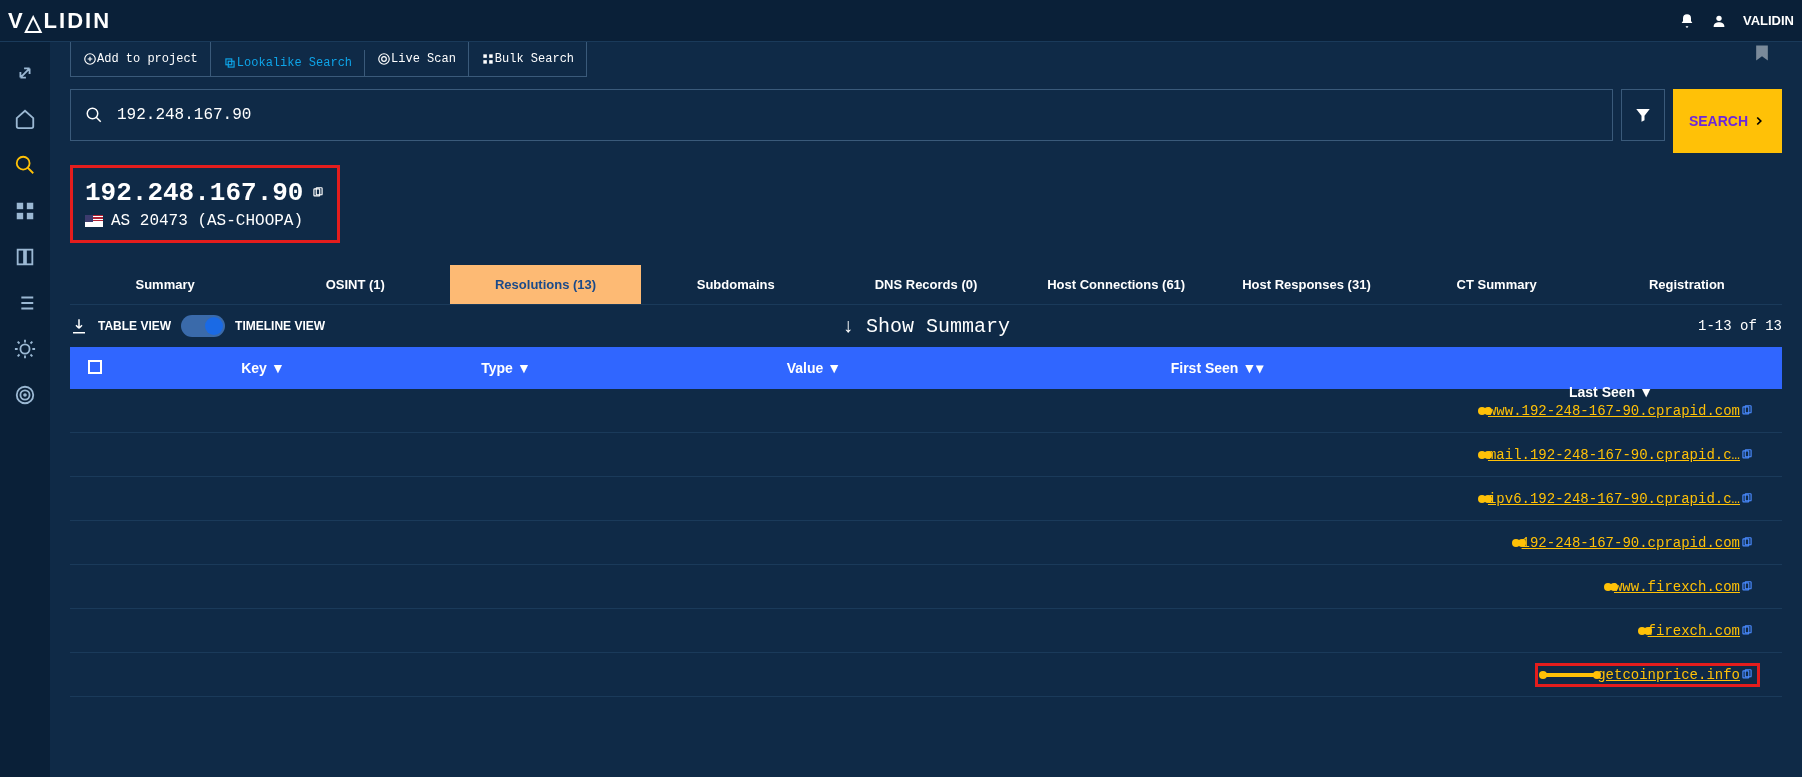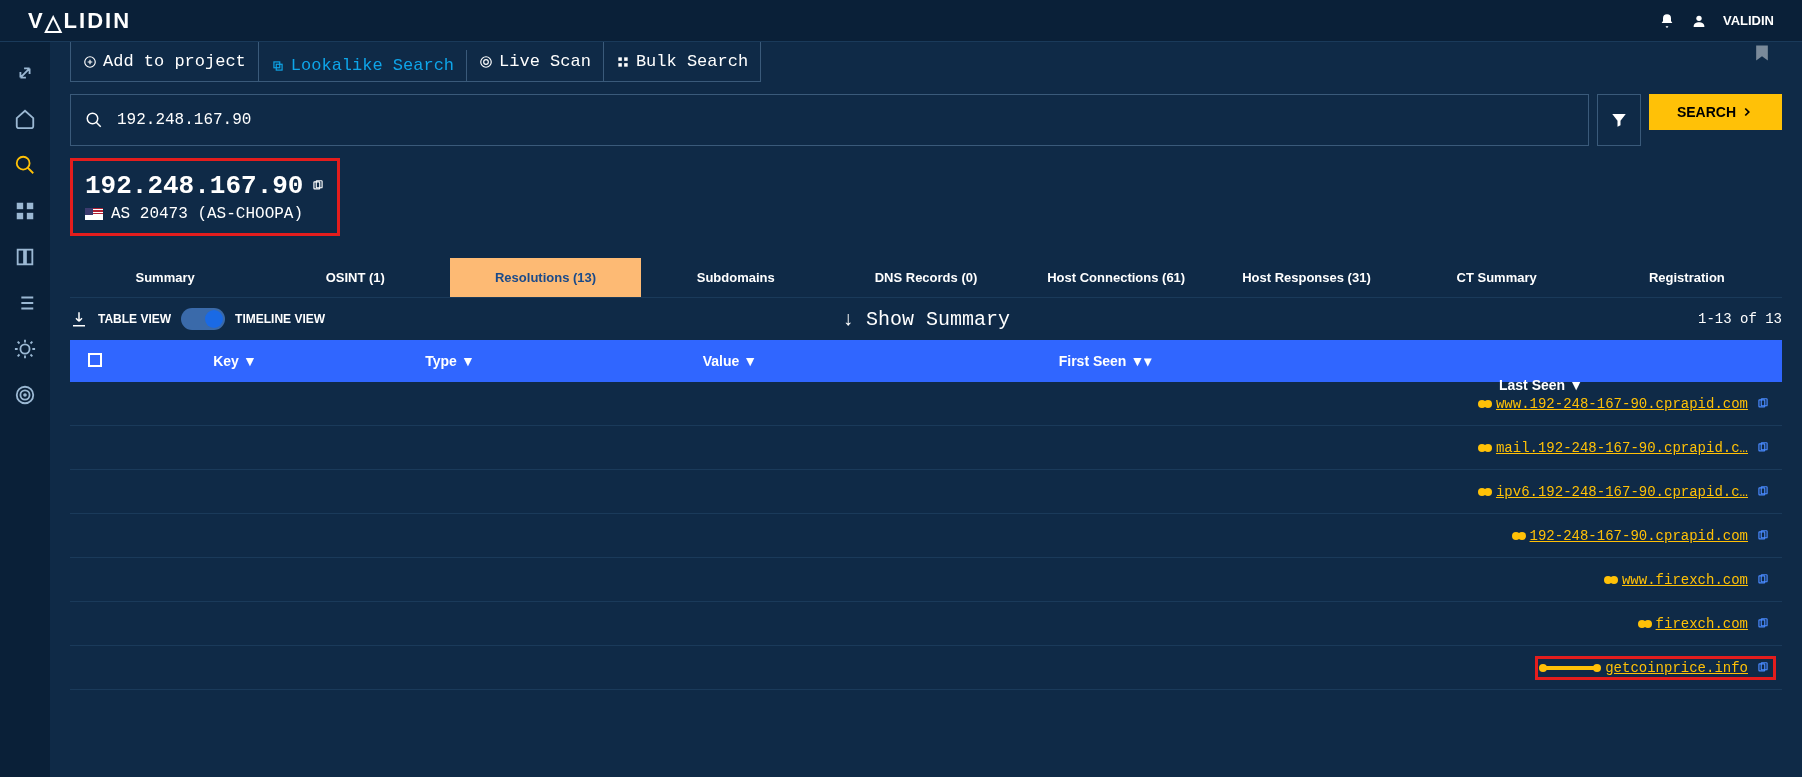--- a/index.html
+++ b/index.html
@@ -9,21 +9,21 @@
   color: #fff;
   width: 1802px;
   height: 777px;
   overflow: hidden;
 }
 .topbar {
   height: 42px;
   background: #0a2038;
   display: flex;
   align-items: center;
-  padding: 0 28px;
+  padding: 0 8px;
   border-bottom: 1px solid #1a3a5a;
 }
 .logo {
   font-size: 22px;
   font-weight: 900;
   letter-spacing: 2px;
   color: #fff;
 }
 .topbar-right {
   margin-left: auto;
@@ -63,24 +63,23 @@
   display: flex;
   gap: 0;
   border: 1px solid #3a5a7a;
   border-top: none;
   width: fit-content;
 }
 .toolbar-btn {
   padding: 6px 12px;
   color: #fff;
   font-family: 'Courier New', monospace;
-  font-size: 17px;
-  display: flex;
-  align-items: center;
-  gap: 6px;
+  font-size: 12px;
+  display: flex;
+  align-items: center;
   border-right: 1px solid #3a5a7a;
   cursor: pointer;
 }
 .toolbar-btn:last-child { border-right: none; }
 .toolbar-btn.disabled { color: #0ea5e9; margin-top: 8px; }
 .bookmark {
   position: absolute;
   right: 30px;
   top: 0;
   color: #7a8a9a;
@@ -113,24 +112,24 @@
   width: 44px;
   height: 52px;
   border: 1px solid #3a5a7a;
   display: flex;
   align-items: center;
   justify-content: center;
   cursor: pointer;
 }
 .search-btn {
   background: #ffc107;
-  color: #000000;
+  color: #6d28d9;
   font-weight: bold;
-  padding: 0 28px;
-  height: 36px;
+  padding: 0 16px;
+  height: 64px;
   display: flex;
   align-items: center;
   gap: 4px;
   cursor: pointer;
   font-size: 14px;
 }
 .ip-card {
   border: 3px solid #e41d1d;
   padding: 10px 12px;
   margin-top: 12px;
@@ -228,42 +227,43 @@
   font-family: 'Courier New', monospace;
   font-size: 14px;
 }
 .table-header {
   display: flex;
   background: #3066ff;
   height: 42px;
   align-items: center;
   font-weight: bold;
   font-size: 14px;
+  gap: 28px;
 }
 .col-check { width: 50px; text-align: center; }
 .col-key { width: 230px; text-align: center; }
 .col-type { width: 200px; text-align: center; }
 .col-value { width: 360px; text-align: center; }
 .col-first { width: 390px; text-align: center; }
 .col-last { flex: 1; text-align: center; margin-top: 48px; }
 .th-filter { margin-left: 4px; }
 .timeline-rows { }
 .timeline-row {
   height: 44px;
   border-bottom: 1px solid #1a3a5a;
   display: flex;
   align-items: center;
   position: relative;
 }
 .timeline-content {
   position: absolute;
-  right: 12px;
-  display: flex;
-  align-items: center;
-  gap: 8px;
+  right: 28px;
+  display: flex;
+  align-items: center;
+  gap: 0;
 }
 .timeline-bar {
   height: 4px;
   background: #ffc107;
   border-radius: 2px;
   position: relative;
 }
 .timeline-bar::before {
   content: '';
   position: absolute;

